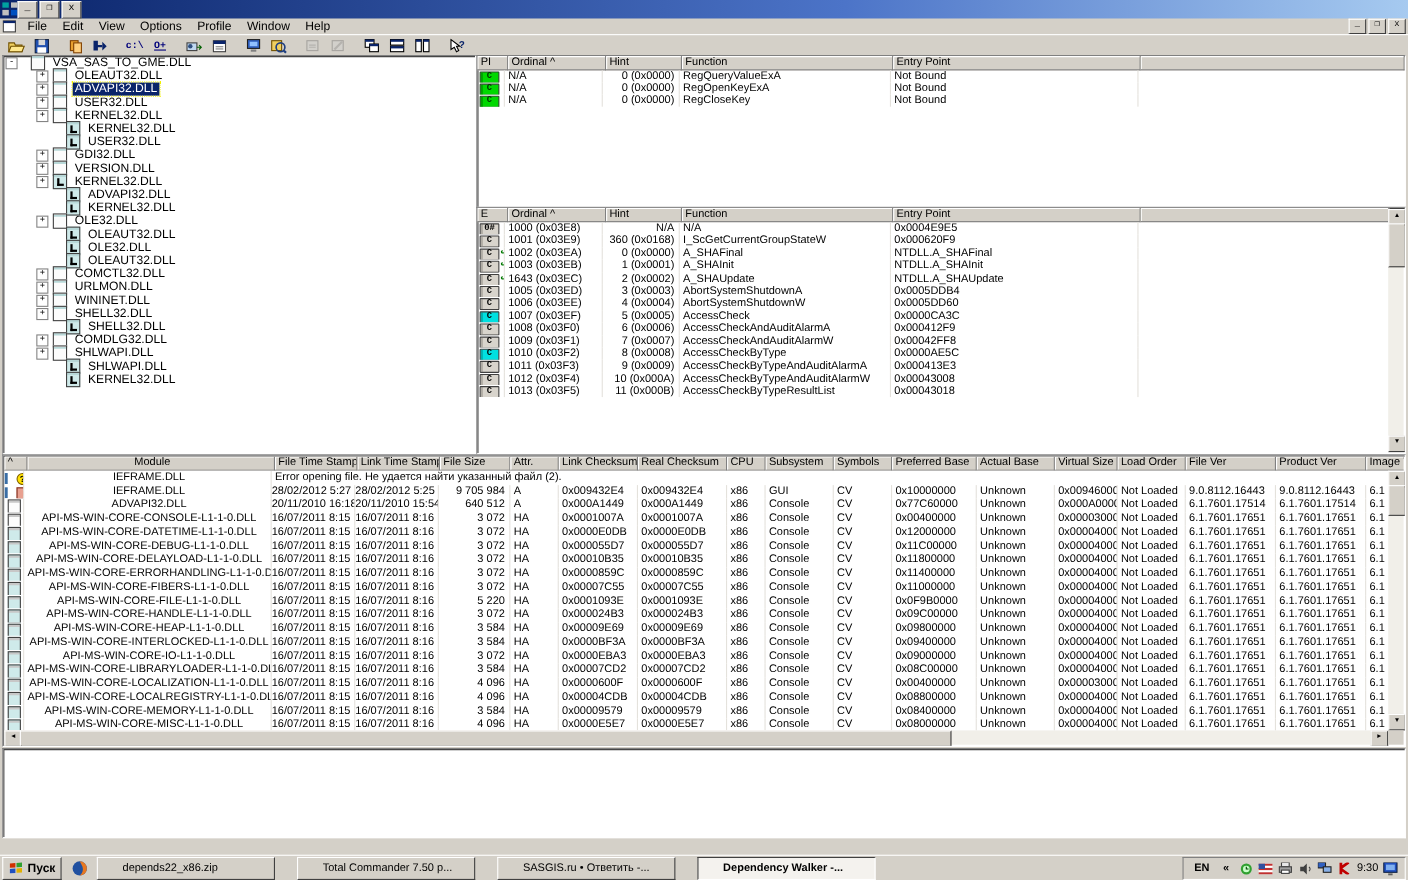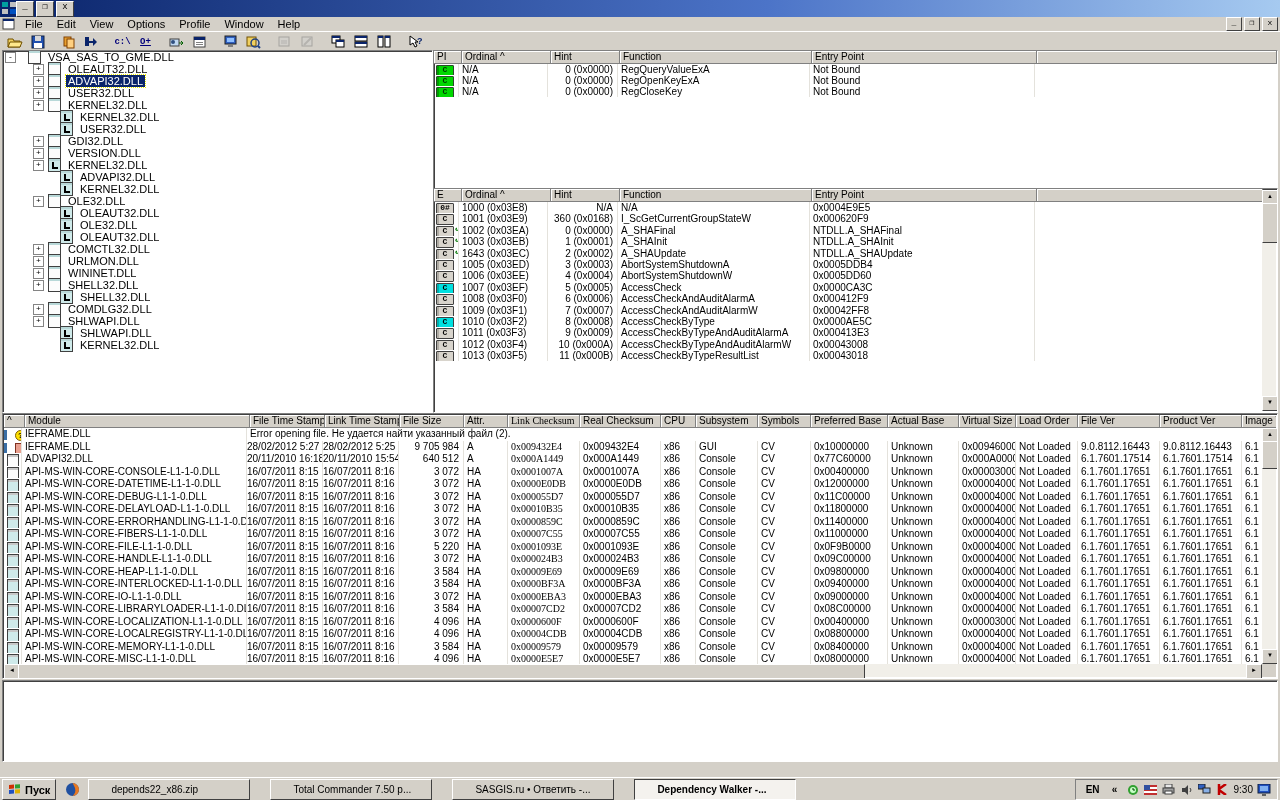--- a/index.html
+++ b/index.html
@@ -69,22 +69,22 @@
   .sbtn{position:absolute;left:0;width:14px;height:13px;background:#d4d0c8;border:1px solid;
     border-color:#fff #404040 #404040 #fff;font-size:6px;text-align:center;line-height:11px;color:#000;}
   .sthumb{position:absolute;left:0;width:14px;background:#d4d0c8;border:1px solid;border-color:#fff #404040 #404040 #fff;}
   
   .modules{position:absolute;top:413px;left:2px;right:2px;height:264px;overflow:hidden;}
   .mbody{position:absolute;top:14px;left:1px;right:15px;bottom:14px;overflow:hidden;background:#fff;}
   .mhead{position:absolute;top:1px;left:1px;right:1px;height:13px;display:flex;overflow:hidden;}
   .mrow{display:flex;height:12.5px;line-height:12.5px;font-size:10px;white-space:nowrap;}
   .mrow .c{flex:none;overflow:hidden;padding-left:3px;border-right:1px solid #e4e2dc;}
   .mrow .num{text-align:right;padding-right:4px;padding-left:0;}
-  .mc-ic{width:17px;}.mc-mod{width:221px;}.mc-fts{width:71px;}.mc-lts{width:71px;}.mc-size{width:60px;}
-  .mc-attr{width:40px;}.mc-lcs{width:68px;font-family:Liberation Serif, serif;}.mc-rcs{width:77px;}.mc-cpu{width:31px;}.mc-sub{width:58px;}
+  .mc-ic{width:17px;}.mc-mod{width:221px;text-align:center;}.mc-fts{width:71px;}.mc-lts{width:71px;}.mc-size{width:60px;}
+  .mc-attr{width:40px;}.mc-lcs{width:68px;}.mc-rcs{width:77px;}.mc-cpu{width:31px;}.mc-sub{width:58px;}
   .mc-sym{width:49px;}.mc-pb{width:73px;}.mc-ab{width:67px;}.mc-vs{width:53px;}.mc-lo{width:58px;}
   .mc-fv{width:78px;}.mc-pv{width:78px;}.mc-iv{width:52px;}
   .m-icon{width:10px;height:11px;margin:1px 0 0 3px;border:1px solid #404040;background:#fcfcfc;
     box-shadow:inset 0 2px 0 #c8c8c8;flex:none;position:relative;}
   .dup .m-icon{background:#cfeaea;}
   .mrow .badge{display:none;}
   .mrow.warn .m-icon,.mrow.err .m-icon{margin-left:0;border:0;background:transparent;box-shadow:none;width:8px;
     border-left:3px solid #3a6ea5;height:10px;margin-top:2px;}
   .mrow.warn .badge,.mrow.err .badge{display:inline-block;width:9px;height:9px;margin-top:2px;flex:none;
     font-size:8px;font-weight:bold;line-height:9px;text-align:center;}

